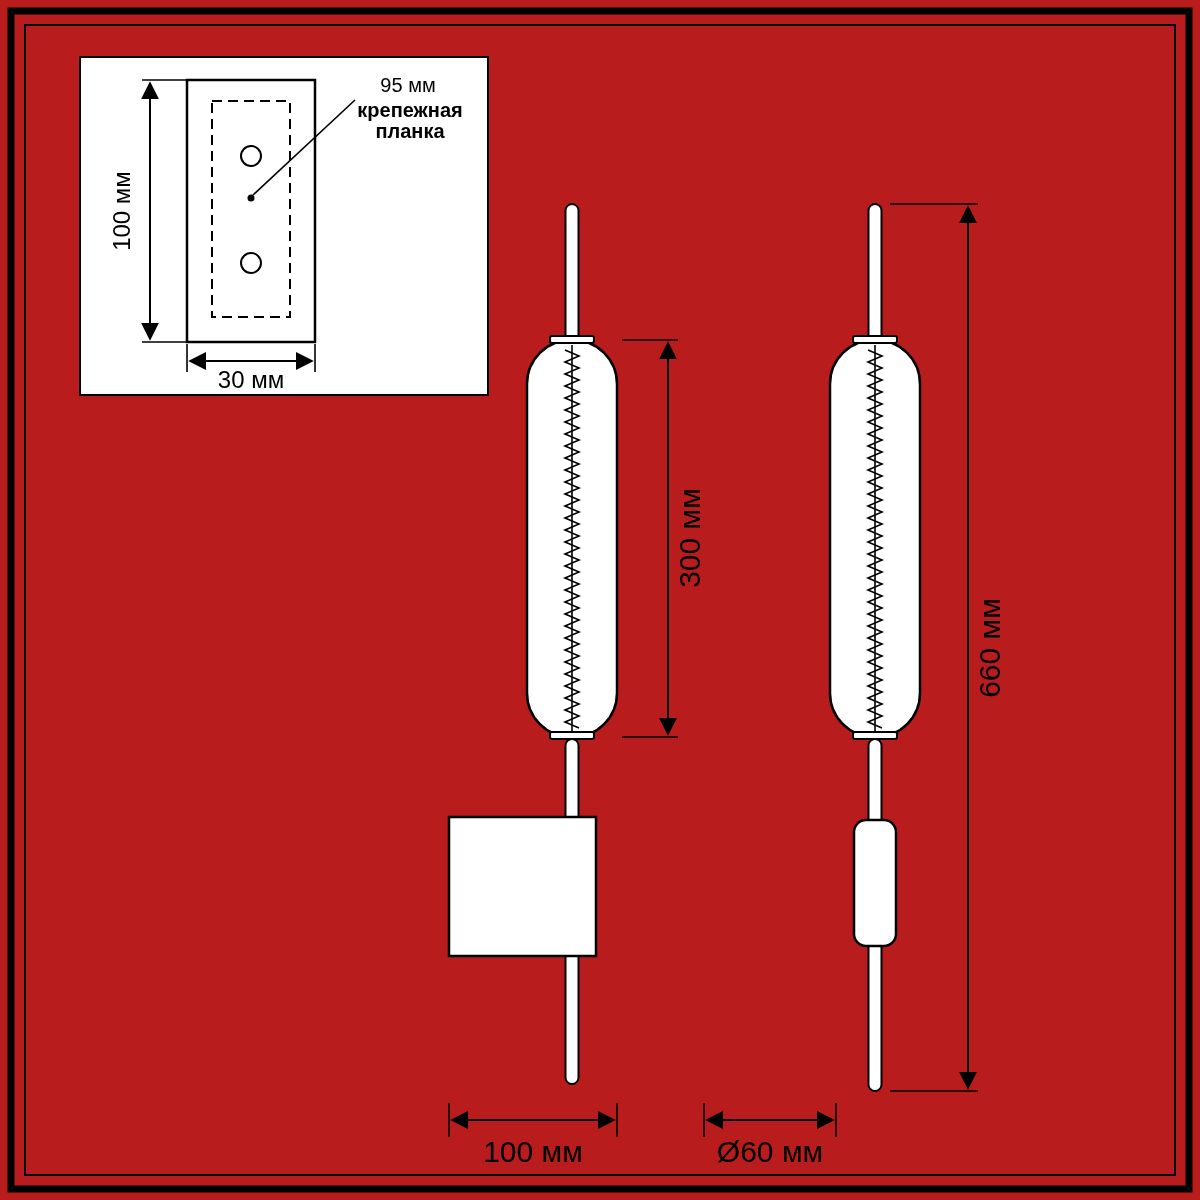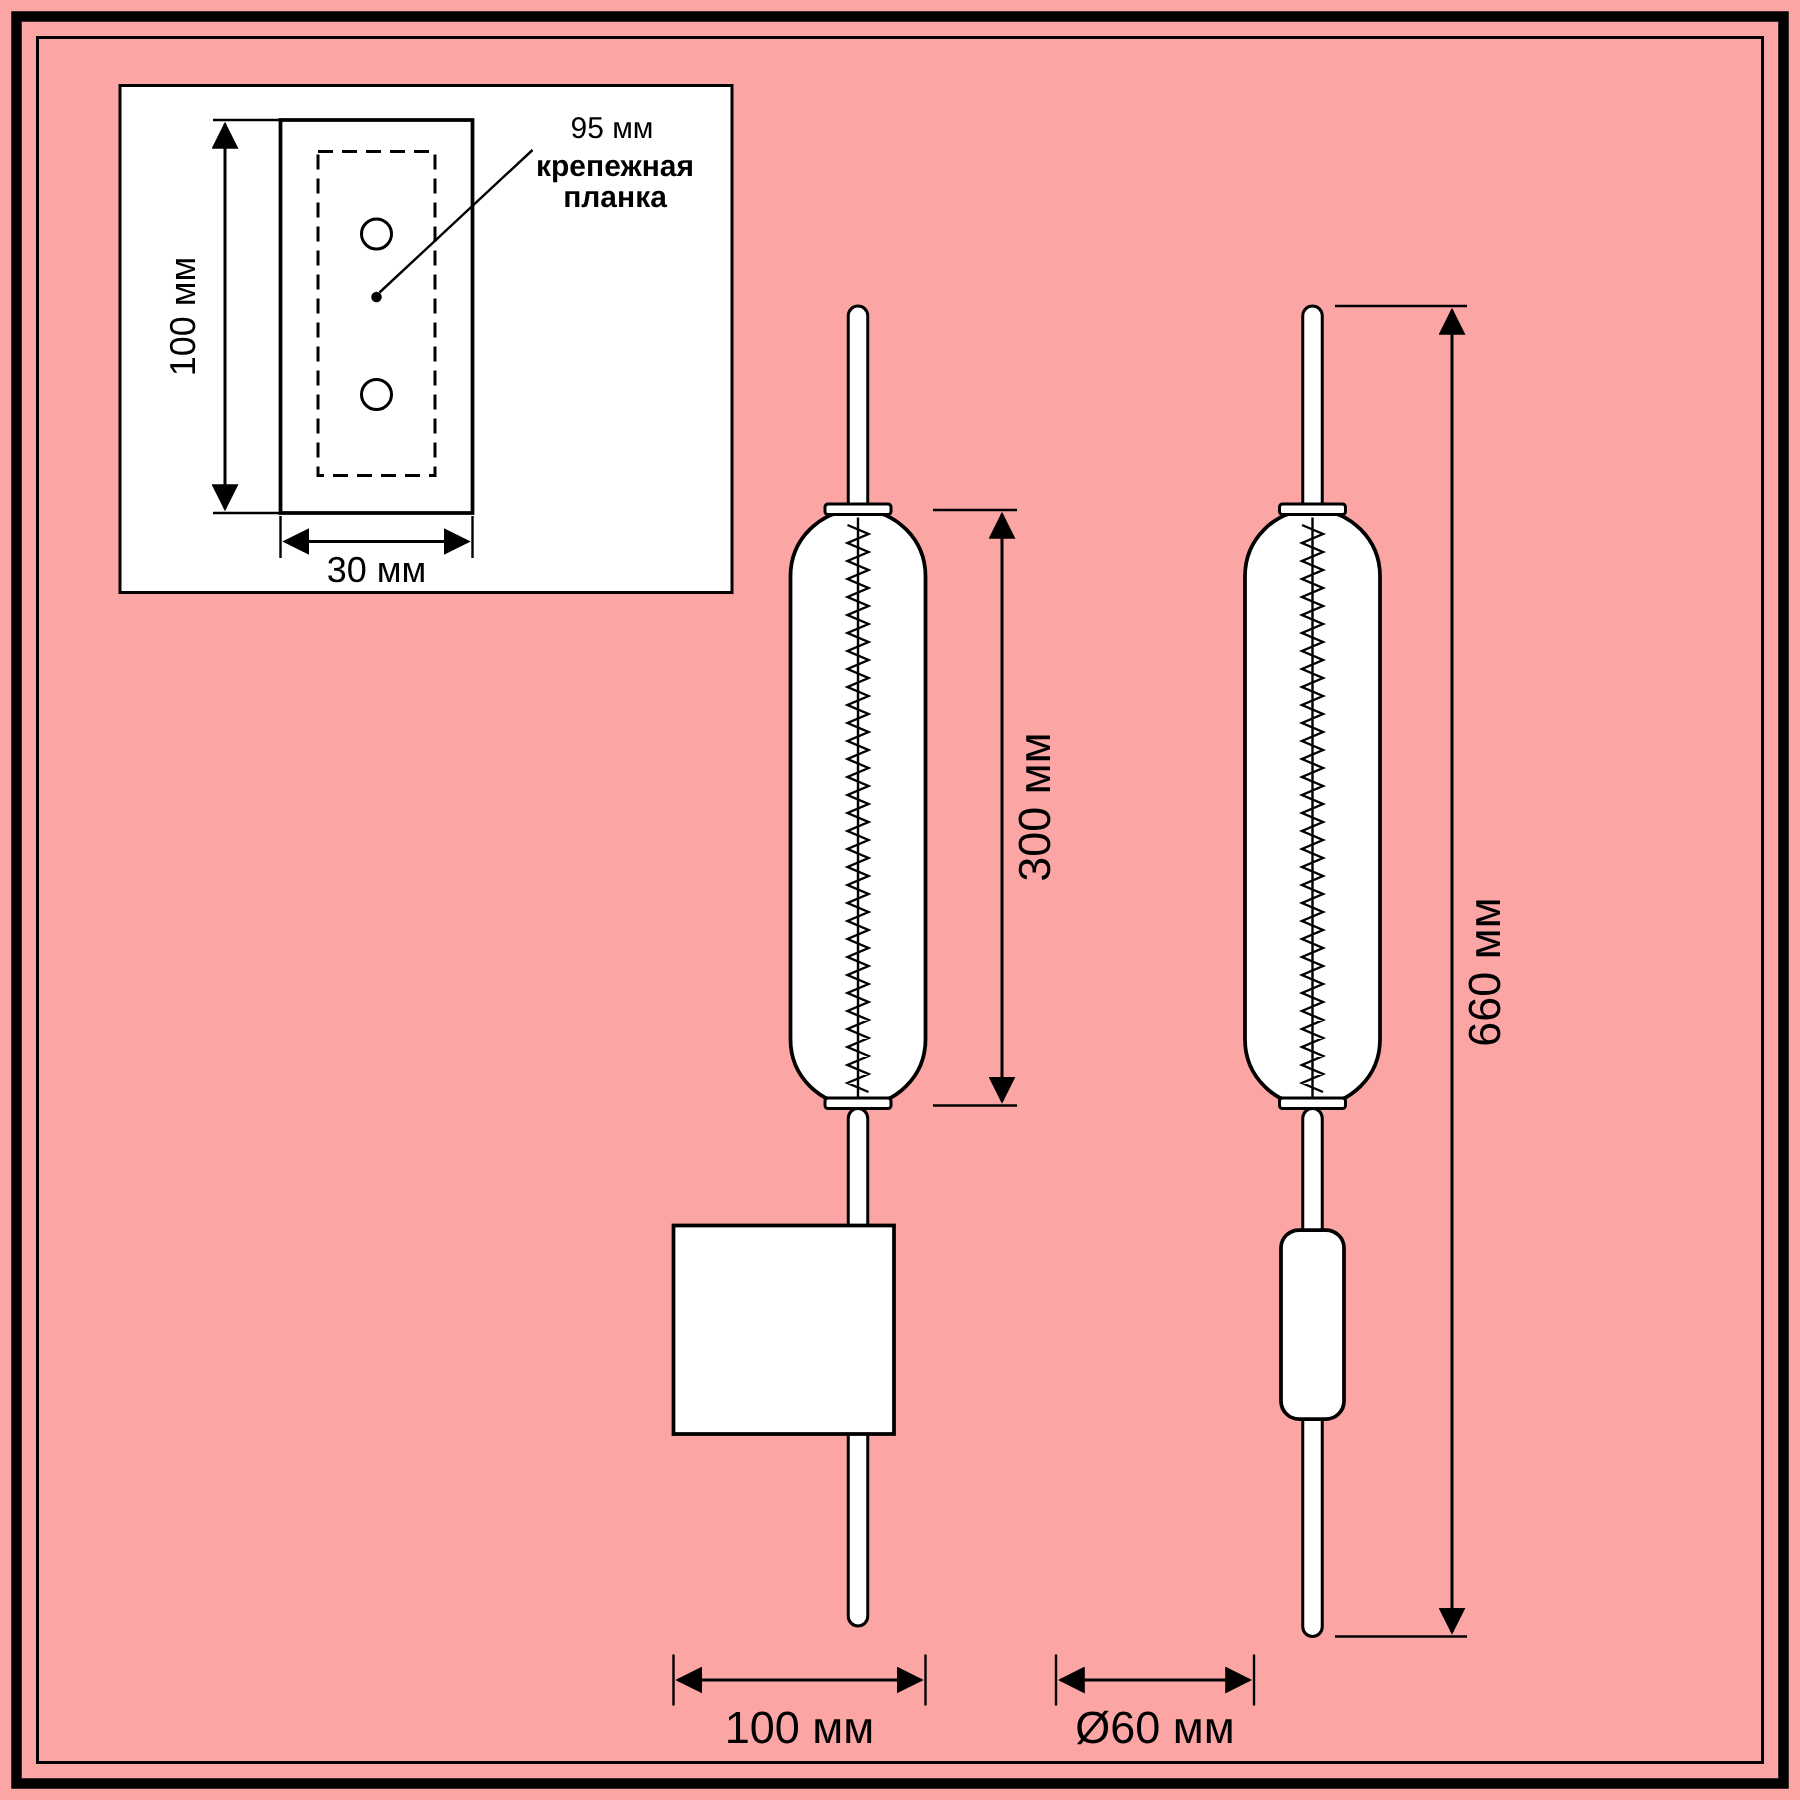--- a/index.html
+++ b/index.html
@@ -1,16 +1,16 @@
 <!DOCTYPE html>
 <html><head>
 <meta charset="utf-8">
 <style>
   html,body{margin:0;padding:0;background:#ffffff;}
-  .stage{width:1200px;height:1200px;position:relative;background:#fca5a5;}
+  .stage{width:1200px;height:1200px;position:relative;background:#b91c1c;}
   svg{display:block;}
   text{font-family:"Liberation Sans",sans-serif;fill:#000;}
   .dim{font-size:30px;}
   .dim-mid{font-size:24px;}
   .lbl{font-size:20px;}
   .lbl-b{font-size:20px;font-weight:bold;}
   .ln{stroke:#000;stroke-width:2;fill:none;}
   .thin{stroke:#000;stroke-width:1.6;fill:none;}
   .part{stroke:#000;stroke-width:2.5;fill:#fff;}
   .part2{stroke:#000;stroke-width:2;fill:#fff;}

